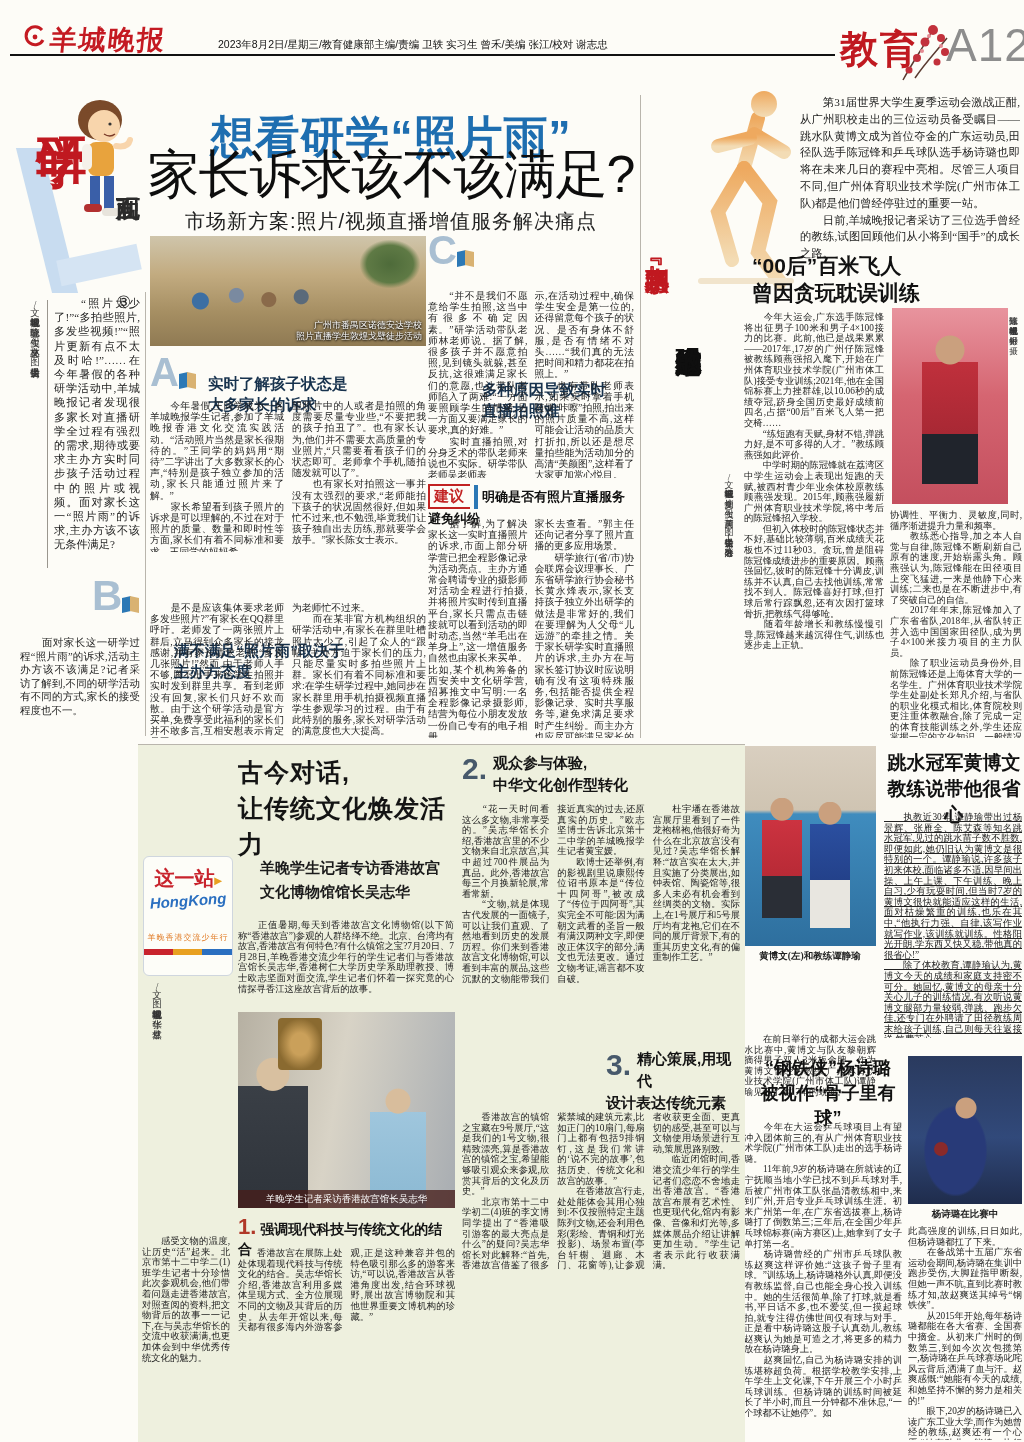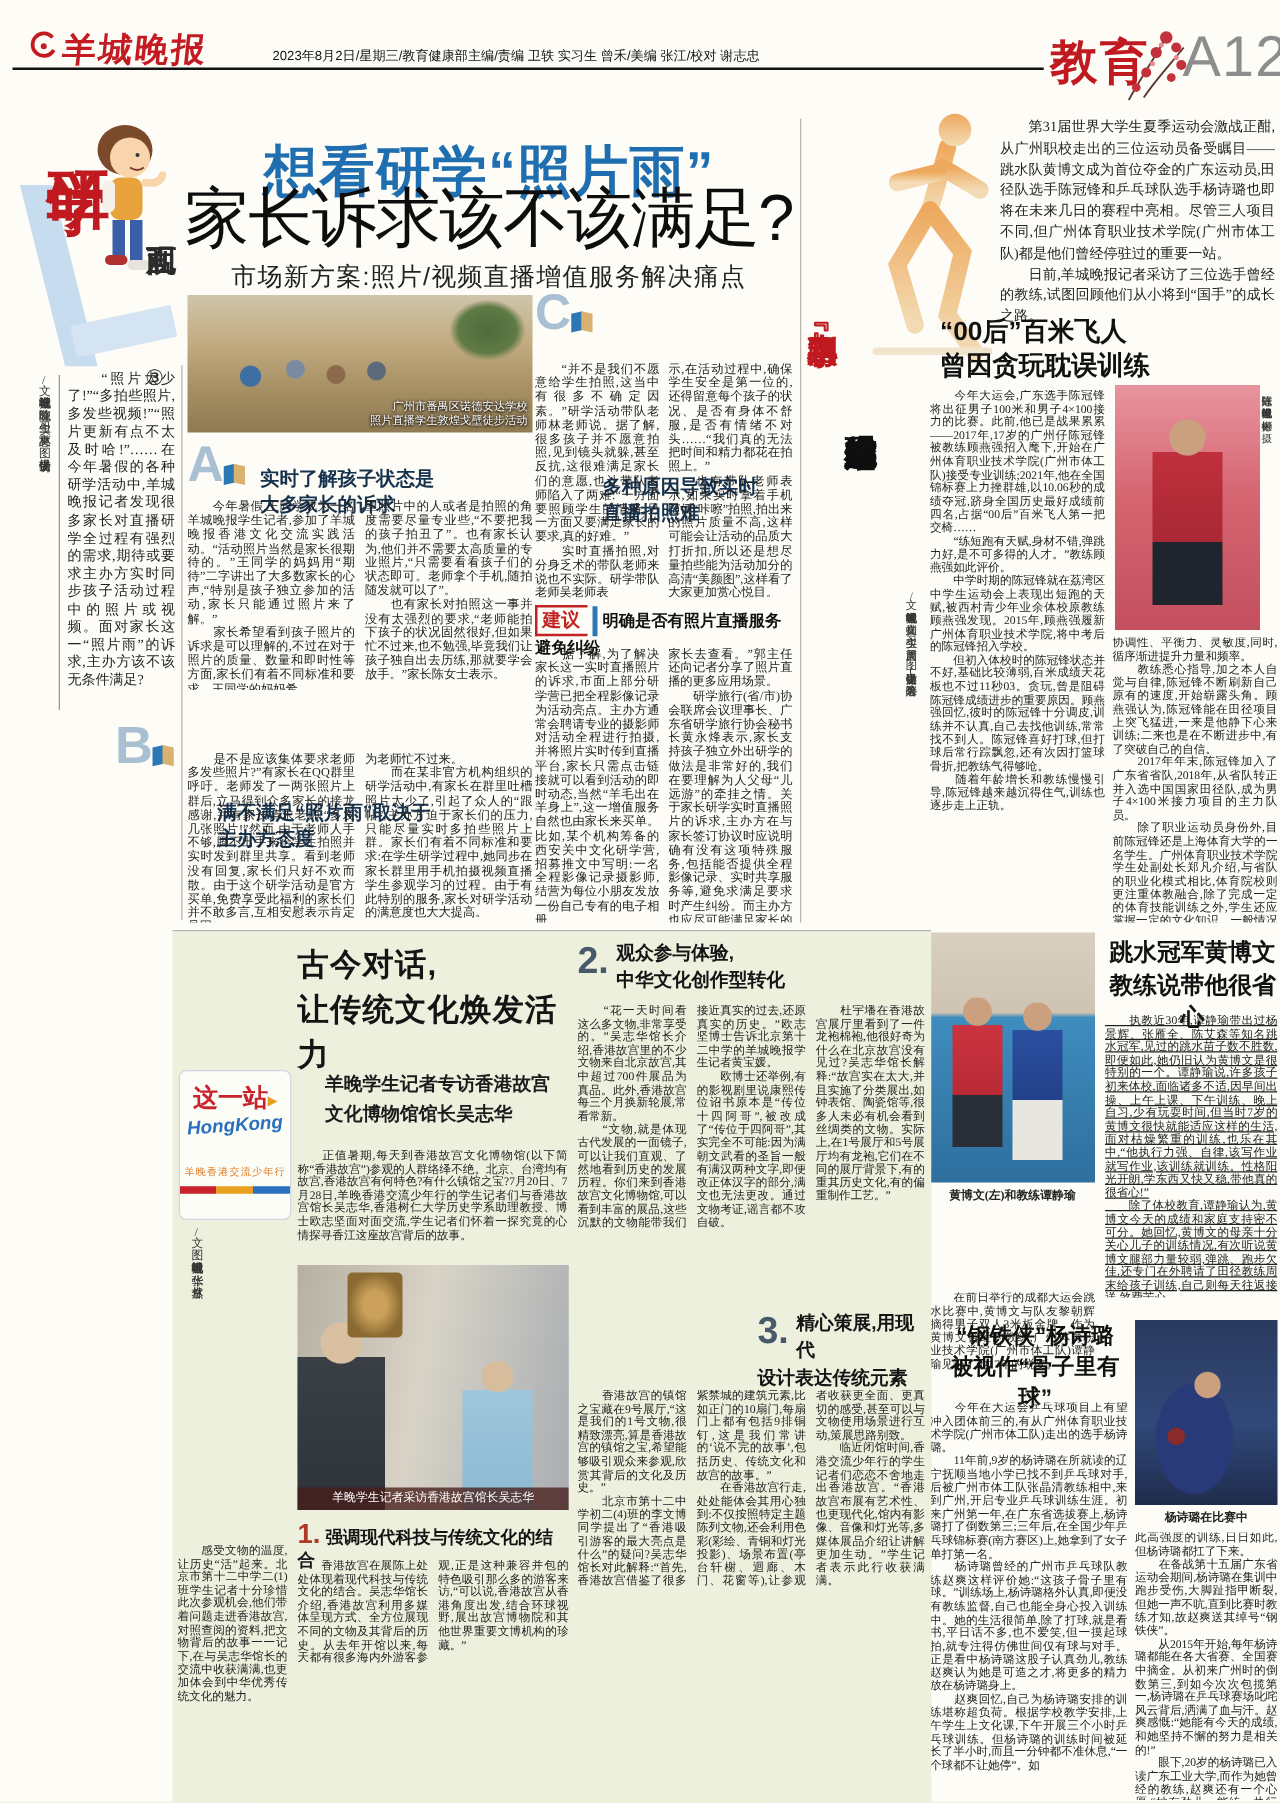--- a/index.html
+++ b/index.html
@@ -86,20 +86,21 @@
   </svg>
   <div class="abs vtext" style="left:112px;top:178px;height:110px;font-size:24px;font-weight:bold;color:#2b2b2b;">面面观</div>
   <div class="abs" style="left:116px;top:292px;font-size:17px;color:#2b2b2b;">③</div>
 
   <div class="abs vtext" style="left:28px;top:300px;height:268px;font-size:9.5px;color:#333;border-right:1px solid #9a968e;padding-right:6px;">文/羊城晚报记者 陈晓璇 实习生 林文惠 图/受访者提供</div>
   <div class="abs body-t" style="left:54px;top:296px;width:86px;height:272px;font-size:11.2px;line-height:14.2px;">　　“照片太少了!”“多拍些照片,多发些视频!”“照片更新有点不太及时哈!”……在今年暑假的各种研学活动中,羊城晚报记者发现很多家长对直播研学全过程有强烈的需求,期待或要求主办方实时同步孩子活动过程中的照片或视频。面对家长这一“照片雨”的诉求,主办方该不该无条件满足?</div>
 
   <div class="abs" style="left:92px;top:572px;">
     <span class="icon-letter" style="font-size:42px;">B</span><span class="book"><i class="b1"></i><i class="b2"></i></span>
   </div>
+  <div class="abs body-t" style="left:20px;top:636px;width:120px;height:100px;font-size:10.5px;line-height:13.5px;">　　面对家长这一研学过程“照片雨”的诉求,活动主办方该不该满足?记者采访了解到,不同的研学活动有不同的方式,家长的接受程度也不一。</div>
 
   <div class="vline" style="left:145px;top:292px;height:444px;"></div>
 
   <div class="abs sans" style="left:150px;top:108px;width:482px;text-align:center;font-size:44px;font-weight:bold;color:#1e6eb0;letter-spacing:1px;">想看研学“照片雨”</div>
   <div class="abs sans" style="left:146px;top:140px;width:490px;text-align:center;font-size:52px;font-weight:400;color:#0d0d0d;letter-spacing:-1px;">家长诉求该不该满足?</div>
   <div class="abs sans" style="left:150px;top:208px;width:482px;text-align:center;font-size:20px;color:#222;letter-spacing:1px;">市场新方案:照片/视频直播增值服务解决痛点</div>
 
   <div class="photo" style="left:150px;top:236px;width:276px;height:110px;background:linear-gradient(180deg,#cfc5ab 0%,#c2ab80 35%,#a58e62 70%,#8f7a53 100%);">
     <div class="abs" style="right:6px;top:4px;width:60px;height:48px;background:radial-gradient(ellipse at center,#4e6b3a 0%,#5f7a45 55%,transparent 72%);"></div>
     <div class="abs" style="left:18px;top:30px;width:180px;height:70px;background:

